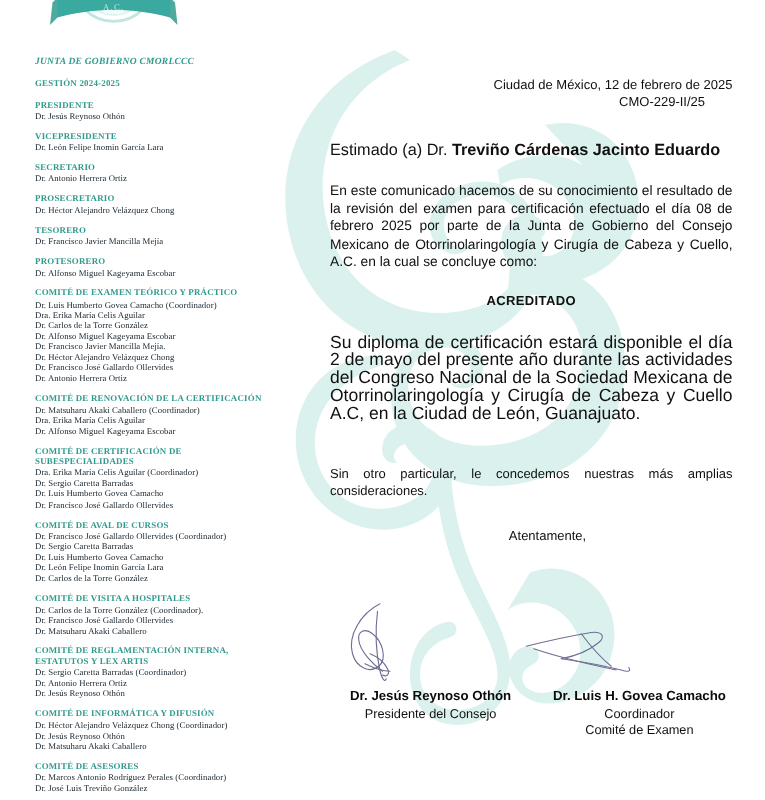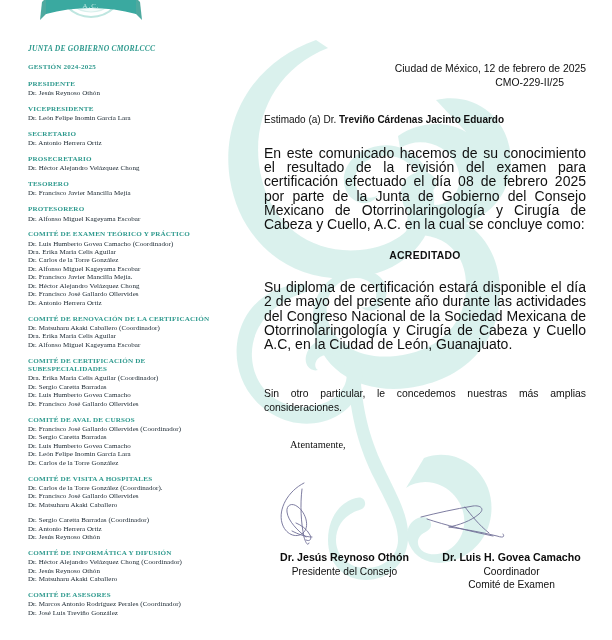--- a/index.html
+++ b/index.html
@@ -85,27 +85,27 @@
     line-height: 14px;
   }
   .l-folio {
     text-align: right;
     font-size: 10.4px;
     line-height: 14px;
     padding-right: 22px;
   }
   .l-greet {
     margin-top: 23px;
-    font-size: 10px;
+    font-size: 13px;
     line-height: 14px;
   }
   .l-greet b { font-weight: bold; }
   .l-para {
     margin-top: 19px;
-    font-size: 14px;
+    font-size: 11px;
     line-height: 14.2px;
     text-align: justify;
   }
   .l-result {
     margin-top: 19px;
     text-align: center;
     font-weight: bold;
     font-size: 10.4px;
     letter-spacing: 0.3px;
   }
@@ -116,24 +116,23 @@
     text-align: justify;
   }
   .l-closing {
     margin-top: 36px;
     font-size: 10.4px;
     line-height: 14.2px;
     text-align: justify;
   }
   .l-atte {
     margin-top: 23px;
-    text-align: left;
+    text-align: center;
     font-size: 10.4px;
     padding-left: 26px;
-    font-family: Liberation Serif, serif;
   }
 
   
   #signatures {
     position: absolute;
     left: 264px; top: 473px;
     width: 330px;
     z-index: 3;
   }
   .sig-svgrow {
@@ -277,20 +276,21 @@
           <div class="sb-name">Dr. León Felipe Inomin García Lara</div>
           <div class="sb-name">Dr. Carlos de la Torre González</div>
         </div>
         <div class="sb-block">
           <div class="sb-head">COMITÉ DE VISITA A HOSPITALES</div>
           <div class="sb-name">Dr. Carlos de la Torre González (Coordinador).</div>
           <div class="sb-name">Dr. Francisco José Gallardo Ollervides</div>
           <div class="sb-name">Dr. Matsuharu Akaki Caballero</div>
         </div>
         <div class="sb-block">
+          <div class="sb-head">COMITÉ DE REGLAMENTACIÓN INTERNA, ESTATUTOS Y LEX ARTIS</div>
           <div class="sb-name">Dr. Sergio Caretta Barradas (Coordinador)</div>
           <div class="sb-name">Dr. Antonio Herrera Ortiz</div>
           <div class="sb-name">Dr. Jesús Reynoso Othón</div>
         </div>
         <div class="sb-block">
           <div class="sb-head">COMITÉ DE INFORMÁTICA Y DIFUSIÓN</div>
           <div class="sb-name">Dr. Héctor Alejandro Velázquez Chong (Coordinador)</div>
           <div class="sb-name">Dr. Jesús Reynoso Othón</div>
           <div class="sb-name">Dr. Matsuharu Akaki Caballero</div>
         </div>

